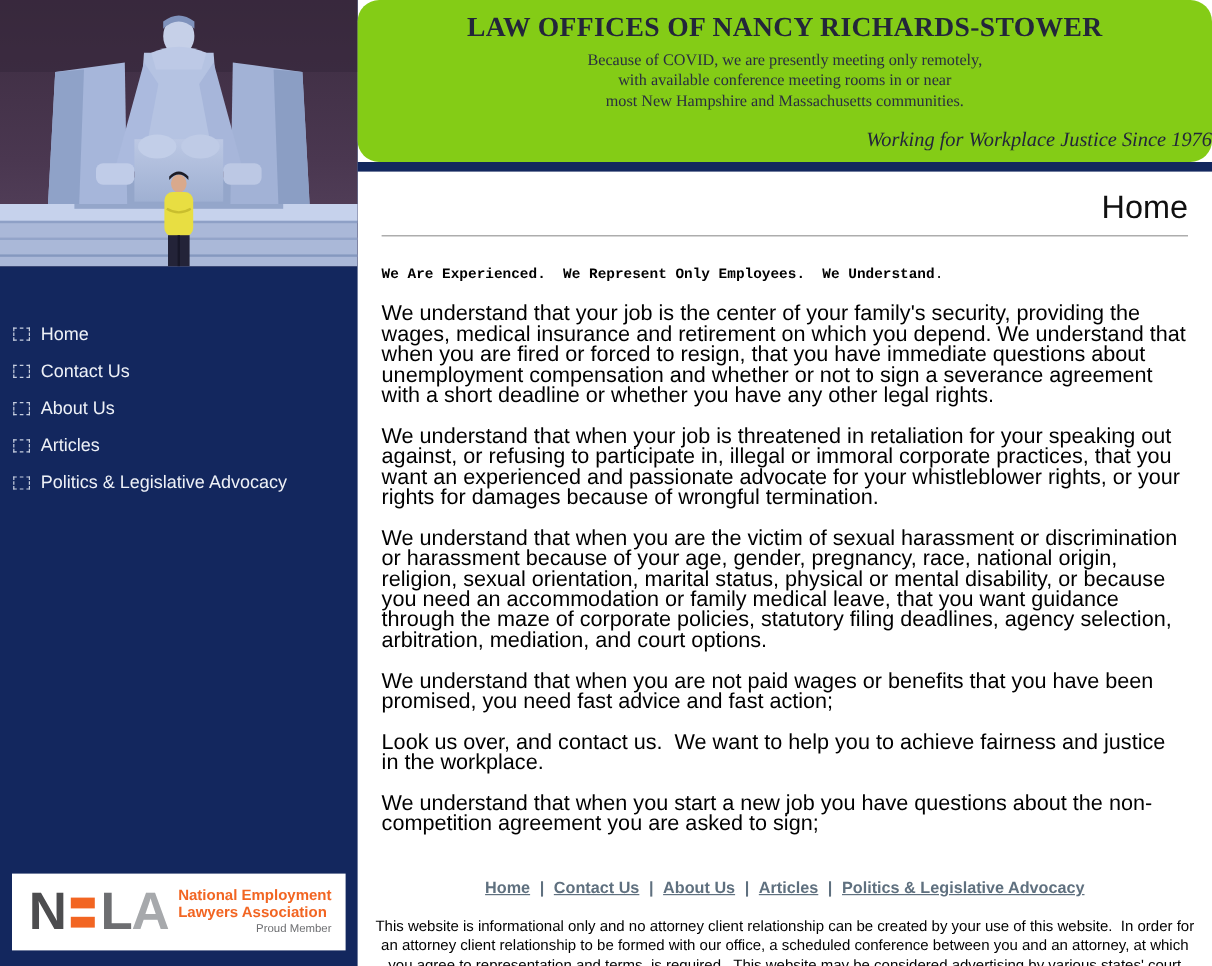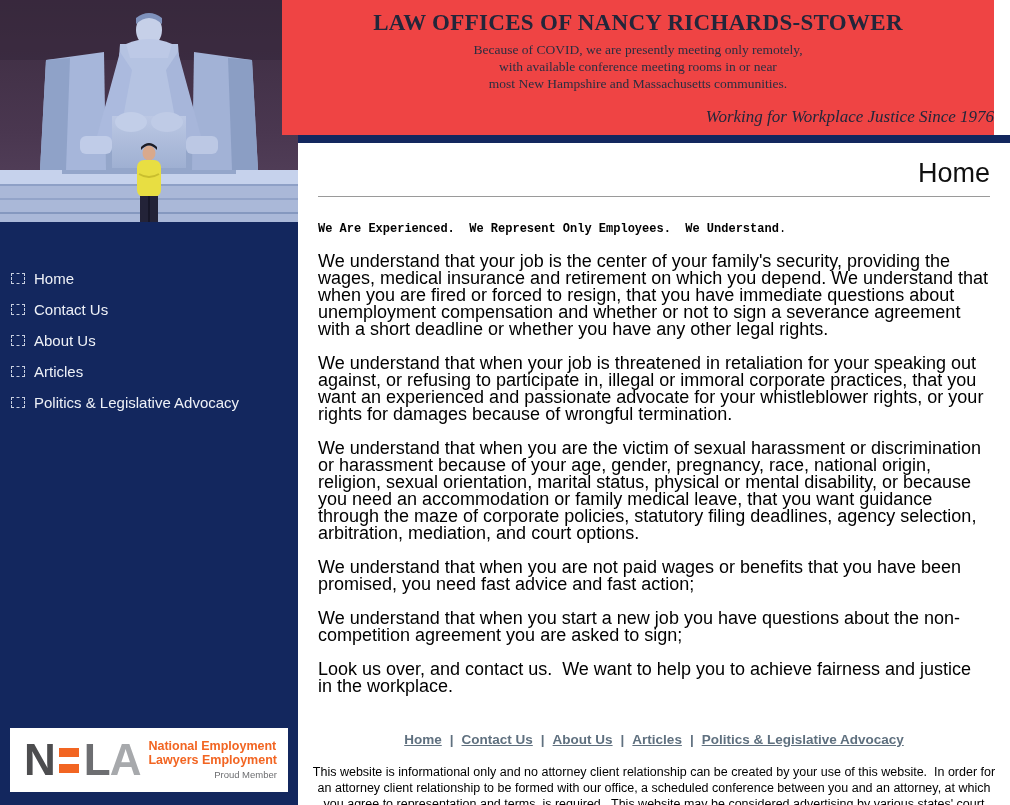--- a/index.html
+++ b/index.html
@@ -56,25 +56,26 @@
   .nela-l { color: #6d6e71; margin-left: 2px; }
   .nela-a { color: #a7a9ac; margin-left: 1px; }
   .nela-ebars { display: flex; flex-direction: column; gap: 7px; margin: 0 3px 0 5px; }
   .nela-ebar { width: 20px; height: 9px; background: #f26522; }
   .nela-text { margin-left: 9px; line-height: 1.1; }
   .nela-org { color: #f26522; font-size: 12.5px; font-weight: bold; }
   .nela-member { color: #6d6e71; font-size: 9.5px; text-align: right; margin-top: 2px; }
 
   
   .banner {
-    position: absolute; left: 282px; top: 0;
+    position: absolute; left: 298px; top: 0;
     width: 712px; height: 135px;
-    background: #ef4444;
+    background: #84cc16;
     text-align: center;
     color: #24283a;
+    border-radius: 18px;
   }
   .banner-title {
     font-family: "Liberation Serif", serif;
     font-size: 23px; font-weight: 600;
     letter-spacing: 0.3px;
     padding-top: 10px;
     color: #23263a;
   }
   .banner-notice {
     font-family: "Liberation Serif", serif;
@@ -247,21 +248,21 @@
         <span class="nela-letter nela-n">N</span>
         <span class="nela-ebars">
           <span class="nela-ebar"></span>
           <span class="nela-ebar"></span>
         </span>
         <span class="nela-letter nela-l">L</span>
         <span class="nela-letter nela-a">A</span>
       </div>
       <div class="nela-text">
         <div class="nela-org">National Employment</div>
-        <div class="nela-org">Lawyers Employment</div>
+        <div class="nela-org">Lawyers Association</div>
         <div class="nela-member">Proud Member</div>
       </div>
     </div>
   </div>
 
   <header class="banner">
     <div class="banner-title">LAW OFFICES OF NANCY RICHARDS-STOWER</div>
     <div class="banner-notice">
       <div>Because of COVID, we are presently meeting only remotely,</div>
       <div>with available conference meeting rooms in or near</div>
@@ -274,22 +275,22 @@
   <main class="main">
     <h1 class="page-title">Home</h1>
     <hr class="rule">
 
     <div class="intro"><b>We Are Experienced.  We Represent Only Employees.  We Understand</b><span>.</span></div>
 
     <p class="body-para">We understand that your job is the center of your family's security, providing the wages, medical insurance and retirement on which you depend. We understand that when you are fired or forced to resign, that you have immediate questions about unemployment compensation and whether or not to sign a severance agreement with a short deadline or whether you have any other legal rights.</p>
     <p class="body-para">We understand that when your job is threatened in retaliation for your speaking out against, or refusing to participate in, illegal or immoral corporate practices, that you want an experienced and passionate advocate for your whistleblower rights, or your rights for damages because of wrongful termination.</p>
     <p class="body-para">We understand that when you are the victim of sexual harassment or discrimination or harassment because of your age, gender, pregnancy, race, national origin, religion, sexual orientation, marital status, physical or mental disability, or because you need an accommodation or family medical leave, that you want guidance through the maze of corporate policies, statutory filing deadlines, agency selection, arbitration, mediation, and court options.</p>
     <p class="body-para">We understand that when you are not paid wages or benefits that you have been promised, you need fast advice and fast action;</p>
+    <p class="body-para">Look us over, and contact us.  We want to help you to achieve fairness and justice in the workplace.</p>
     <p class="body-para">We understand that when you start a new job you have questions about the non-competition agreement you are asked to sign;</p>
-    <p class="body-para">Look us over, and contact us.  We want to help you to achieve fairness and justice in the workplace.</p>
 
     <div class="footer-links">
       <a>Home</a><span class="footer-sep">|</span><a>Contact Us</a><span class="footer-sep">|</span><a>About Us</a><span class="footer-sep">|</span><a>Articles</a><span class="footer-sep">|</span><a>Politics &amp; Legislative Advocacy</a>
     </div>
 
     <div class="disclaimer">This website is informational only and no attorney client relationship can be created by your use of this website.  In order for an attorney client relationship to be formed with our office, a scheduled conference between you and an attorney, at which you agree to representation and terms, is required.  This website may be considered advertising by various states' court rules. Nothing on this website can be relied upon or used to avoid any taxes or penalties. See IRS Circular 230.</div>
     <div class="copyright">© Copyright 2021, Nancy Richards-Stower</div>
   </main>
 
 </div>

